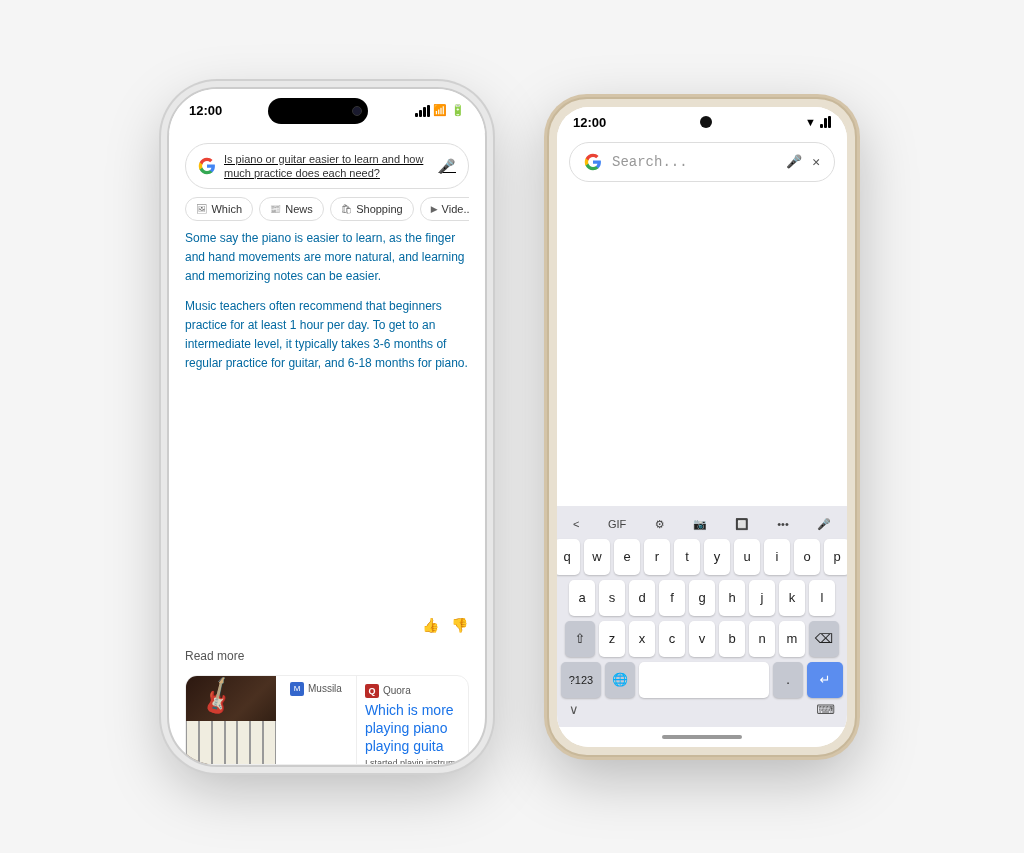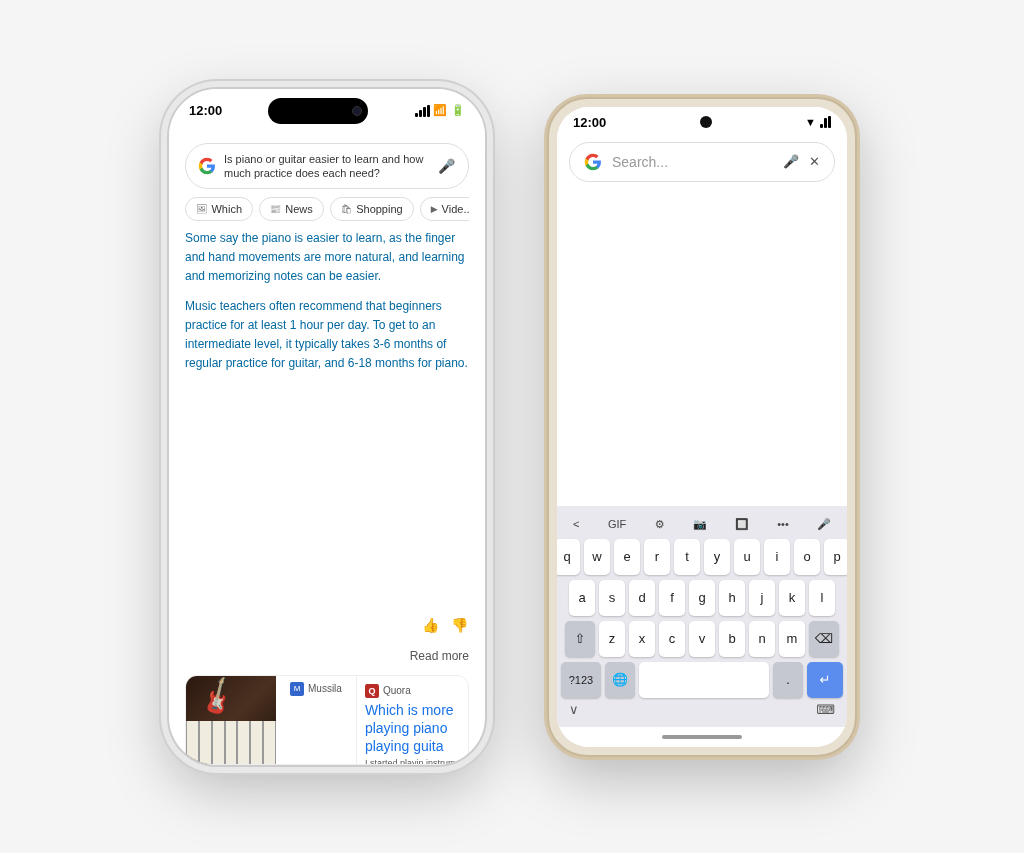--- a/index.html
+++ b/index.html
@@ -111,20 +111,21 @@
     }
 
     .search-bar-iphone {
       display: flex;
       align-items: center;
       border: 1.5px solid #ddd;
       border-radius: 24px;
       padding: 8px 12px;
       gap: 8px;
       background: #fff;
+      text-decoration: underline;
     }
 
     .search-text-iphone {
       font-size: 11px;
       color: #333;
       flex: 1;
       line-height: 1.3;
     }
 
     .mic-icon {
@@ -174,21 +175,20 @@
       display: flex;
       justify-content: flex-end;
       gap: 12px;
       padding: 4px 0;
     }
 
     .read-more {
       font-size: 12px;
       color: #555;
       padding: 4px 0;
-      text-align: right;
     }
 
     .source-card {
       display: flex;
       gap: 8px;
       border: 1px solid #eee;
       border-radius: 12px;
       overflow: hidden;
       height: 90px;
       flex-shrink: 0;
@@ -340,20 +340,21 @@
       background: #fff;
     }
 
     .android-search-bar {
       display: flex;
       align-items: center;
       border: 1.5px solid #ddd;
       border-radius: 24px;
       padding: 10px 14px;
       gap: 10px;
+      font-family: Liberation Mono, monospace;
     }
 
     .android-search-input {
       flex: 1;
       font-size: 14px;
       color: #999;
     }
 
     .android-search-icons {
       display: flex;

